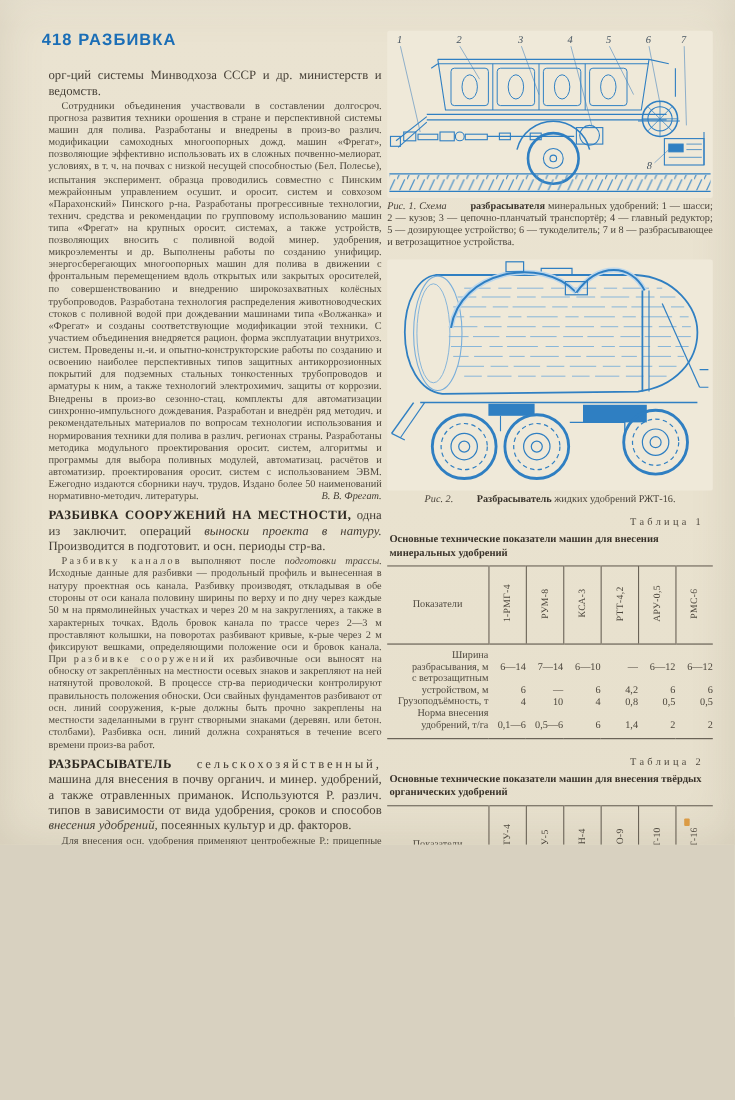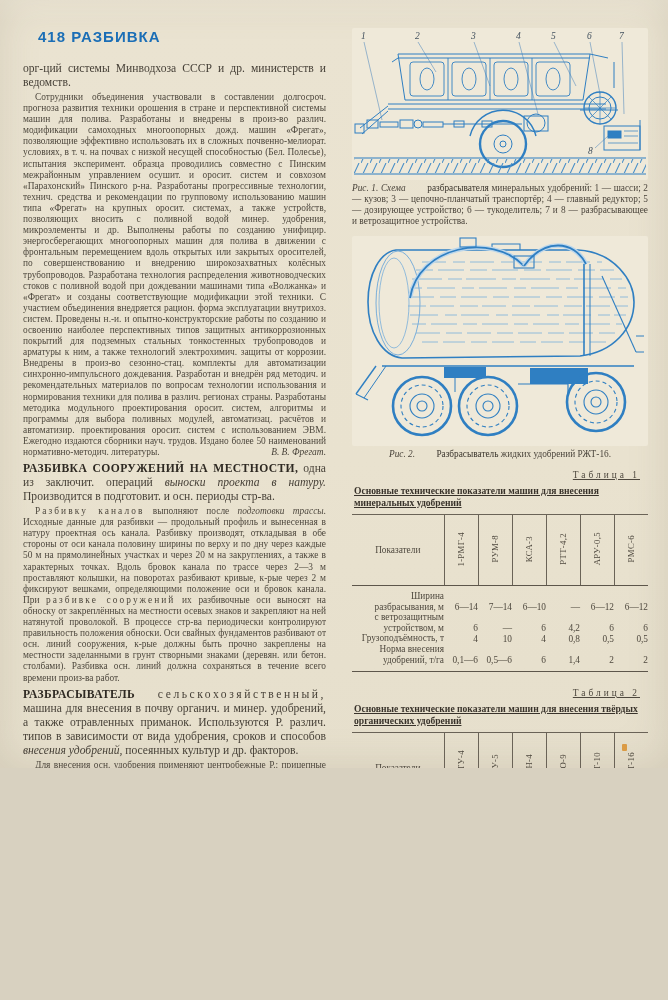--- a/index.html
+++ b/index.html
@@ -10,42 +10,42 @@
     box-shadow:inset 0 0 40px rgba(120,110,90,.18);
     overflow:hidden;
     font-family:"Liberation Serif","DejaVu Serif",serif;
     color:#4c463d;
   }
   .running-head{
     position:absolute;left:38px;top:28px;
     font-family:"Liberation Sans","DejaVu Sans",sans-serif;
     font-weight:bold;font-size:15px;letter-spacing:1px;color:#1b6eb6;
   }
-  .col-left{position:absolute;left:23px;top:62px;width:303px;}
+  .col-left{position:absolute;left:44px;top:62px;width:303px;}
   .col-right{position:absolute;left:352px;top:28px;width:296px;}
 
   p{margin:0;text-align:justify;}
   .t-lg{font-size:11.6px;line-height:14px;color:#453f36;}
   .t-sm{font-size:9.4px;line-height:11.1px;color:#4e483e;}
   .indent{text-indent:12px;}
   .mt2{margin-top:2px;} .mt4{margin-top:4px;}
   .headword{font-weight:bold;color:#2e2922;letter-spacing:.4px;}
   .spaced{letter-spacing:.22em;}
   .it{font-style:italic;}
   .rel{position:relative;}
   .sig{position:absolute;right:0;bottom:0;font-style:italic;color:#453f36;}
 
   .figbox{background:#efe9d9;border-radius:2px;}
   .caption{font-size:9.3px;line-height:11px;color:#4a443b;margin-top:3px;}
   .caption .cap-num{font-style:italic;}
   .cap-center{text-align:center;}
-  .b{font-weight:normal;color:#3a342c;padding-left:19px;}
-
-  .tbl-label{font-size:9.4px;letter-spacing:.32em;text-align:right;color:#4e483e;margin:10px 8px 5px 0;text-decoration:underline;}
-  .tbl-title{font-size:9.6px;line-height:11.5px;font-weight:bold;color:#39332b;margin:0 0 6px 2px;text-align:left;text-decoration:underline;}
+  .b{font-weight:bold;color:#3a342c;padding-left:19px;}
+
+  .tbl-label{font-size:9.4px;letter-spacing:.32em;text-align:right;color:#4e483e;margin:10px 8px 5px 0;}
+  .tbl-title{font-size:9.6px;line-height:11.5px;font-weight:bold;color:#39332b;margin:0 0 6px 2px;text-align:left;}
   table{width:100%;border-collapse:collapse;table-layout:fixed;}
   .tbl{border-top:1px solid #6a6357;font-size:9.3px;color:#4e483e;}
   .tbl th,.tbl td{font-weight:normal;padding:0;}
   .hdr-row th{border-bottom:1.7px solid #5d564b;}
   .hdr-label{width:92px;text-align:center;vertical-align:middle;padding:2px 2px 2px 1px;}
   .hdr-mach{
     height:70px;vertical-align:middle;text-align:center;
     border-left:1px solid #6a6357;
   }
   .vtext{

